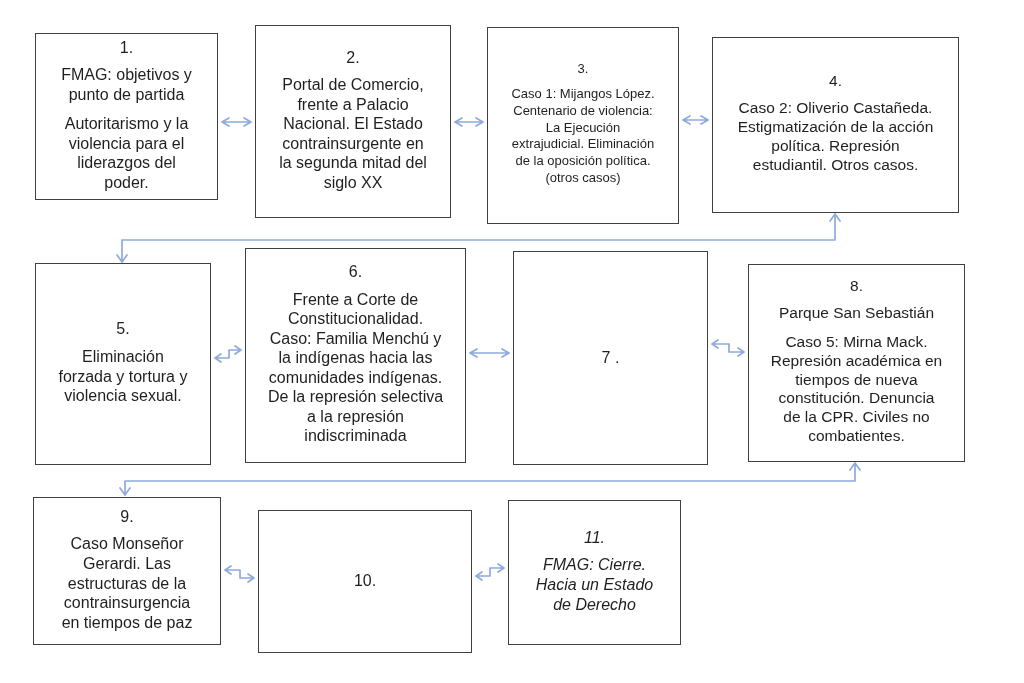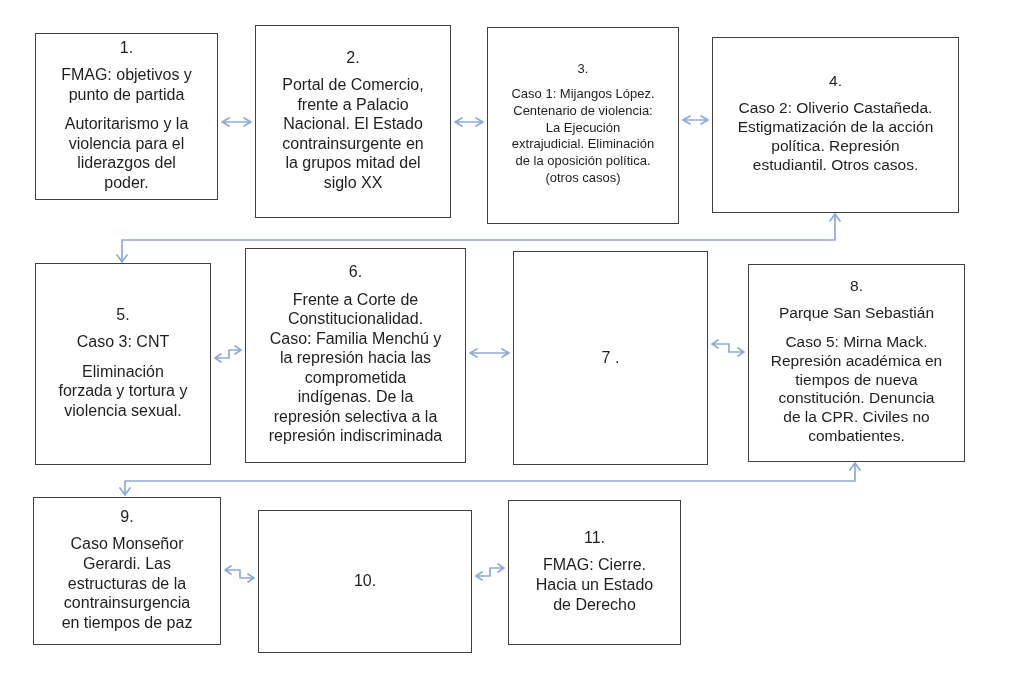--- a/index.html
+++ b/index.html
@@ -50,42 +50,41 @@
 <div class="canvas">
 
   <div class="box" style="left:35px; top:33px; width:183px; height:167px;">
     <div class="num">1.</div>
     <p>FMAG: objetivos y punto de partida</p>
     <p>Autoritarismo y la violencia para el liderazgos del poder.</p>
   </div>
 
   <div class="box" style="left:255px; top:25px; width:196px; height:193px;">
     <div class="num">2.</div>
-    <p>Portal de Comercio, frente a Palacio Nacional. El Estado contrainsurgente en la grupos mitad del siglo XX</p>
+    <p>Portal de Comercio, frente a Palacio Nacional. El Estado contrainsurgente en la segunda mitad del siglo XX</p>
   </div>
 
   <div class="box small" style="left:487px; top:27px; width:192px; height:197px;">
     <div class="num">3.</div>
     <p>Caso 1: Mijangos López. Centenario de violencia: La Ejecución extrajudicial. Eliminación de la oposición política. (otros casos)</p>
   </div>
 
   <div class="box mid" style="left:712px; top:37px; width:247px; height:176px;">
     <div class="num">4.</div>
     <p>Caso 2: Oliverio Castañeda. Estigmatización de la acción política. Represión estudiantil. Otros casos.</p>
   </div>
 
   <div class="box" style="left:35px; top:263px; width:176px; height:202px;">
     <div class="num">5.</div>
-    <p>Caso 3: CNT</p>
     <p>Eliminación forzada y tortura y violencia sexual.</p>
   </div>
 
   <div class="box" style="left:245px; top:248px; width:221px; height:215px;">
     <div class="num">6.</div>
-    <p>Frente a Corte de Constitucionalidad. Caso: Familia Menchú y la represión hacia las comprometida indígenas. De la represión selectiva a la represión indiscriminada</p>
+    <p>Frente a Corte de Constitucionalidad. Caso: Familia Menchú y la indígenas hacia las comunidades indígenas. De la represión selectiva a la represión indiscriminada</p>
   </div>
 
   <div class="box" style="left:513px; top:251px; width:195px; height:214px;">
     <div class="num">7 .</div>
   </div>
 
   <div class="box mid" style="left:748px; top:264px; width:217px; height:198px;">
     <div class="num">8.</div>
     <p>Parque San Sebastián</p>
     <p>Caso 5: Mirna Mack. Represión académica en tiempos de nueva constitución. Denuncia de la CPR. Civiles no combatientes.</p>
@@ -93,21 +92,21 @@
 
   <div class="box" style="left:33px; top:497px; width:188px; height:148px;">
     <div class="num">9.</div>
     <p>Caso Monseñor Gerardi. Las estructuras de la contrainsurgencia en tiempos de paz</p>
   </div>
 
   <div class="box" style="left:258px; top:510px; width:214px; height:143px;">
     <div class="num">10.</div>
   </div>
 
-  <div class="box" style="left:508px; top:500px; width:173px; height:145px;">
+  <div class="box" style="left:508px; top:500px; width:173px; height:145px;font-style:italic;">
     <div class="num">11.</div>
     <p>FMAG: Cierre. Hacia un Estado de Derecho</p>
   </div>
 
   <svg class="arrow-svg" style="left:219px; top:115px;" width="35" height="14" viewBox="0 0 35 14">
     <path d="M3 7 H32 M3 7 L10 3 M3 7 L10 11 M32 7 L25 3 M32 7 L25 11"></path>
   </svg>
 
   <svg class="arrow-svg" style="left:452px; top:115px;" width="34" height="14" viewBox="0 0 34 14">
     <path d="M3 7 H31 M3 7 L10 3 M3 7 L10 11 M31 7 L24 3 M31 7 L24 11"></path>

